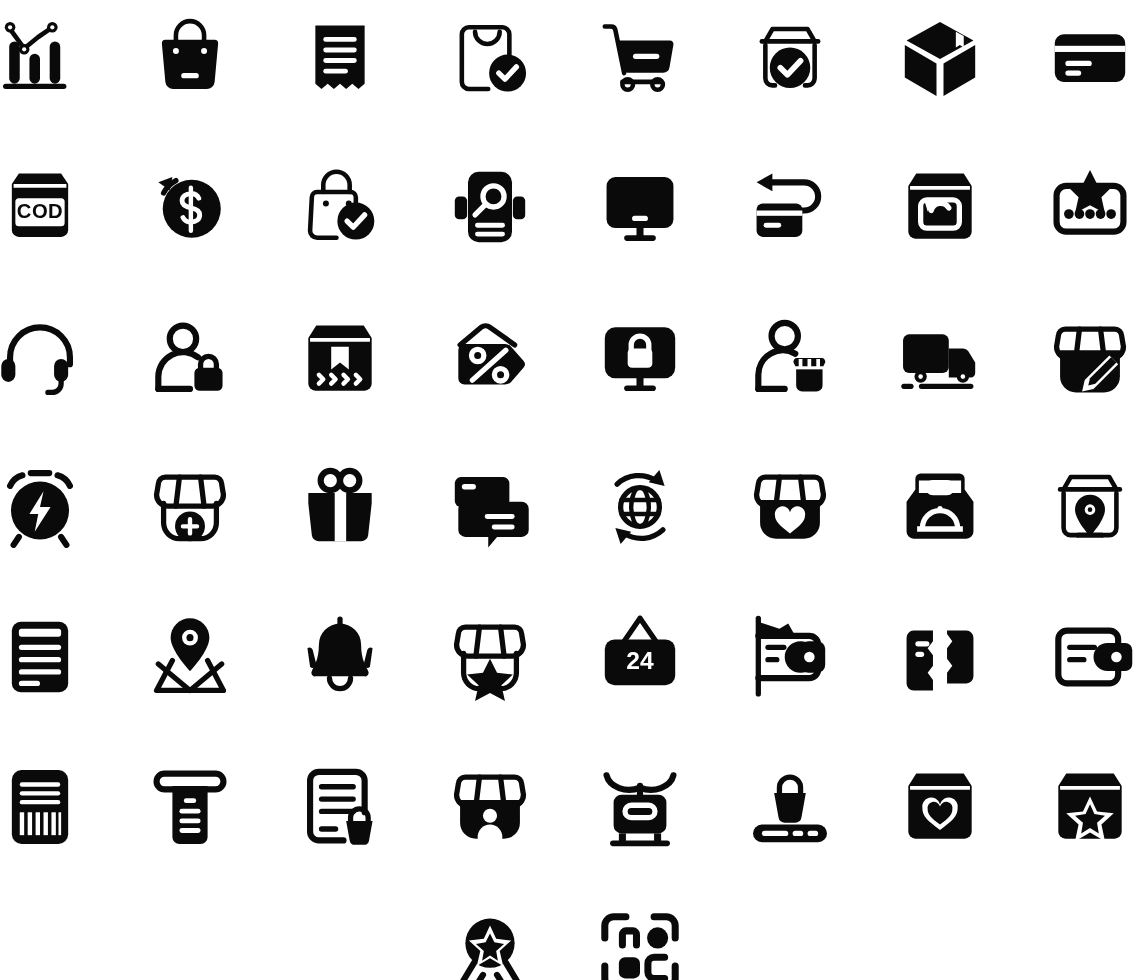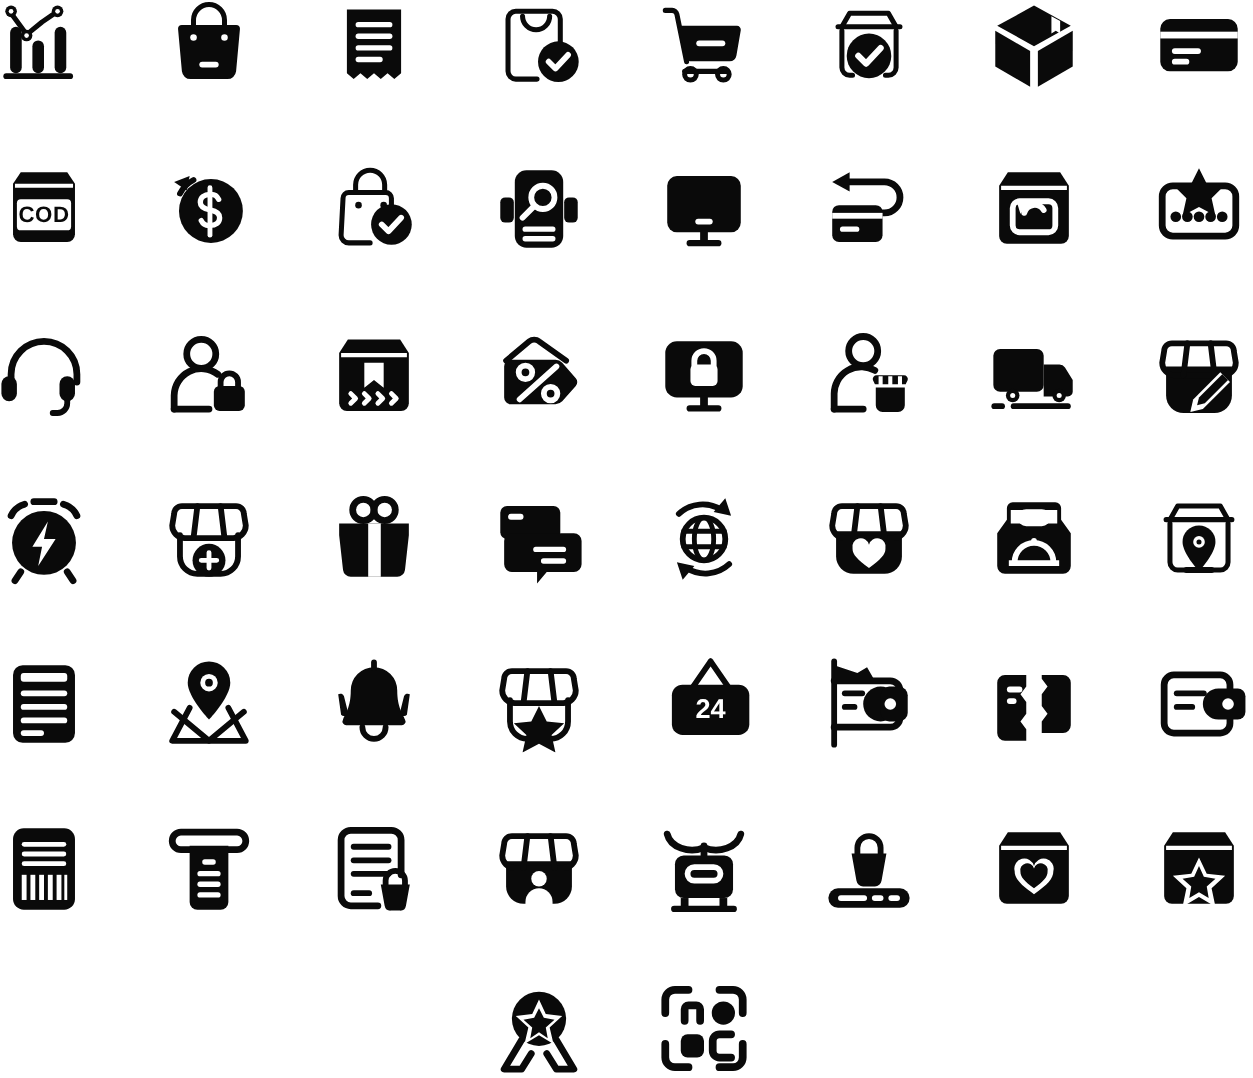--- a/index.html
+++ b/index.html
@@ -12,20 +12,21 @@
     width: 1139px;
     height: 980px;
     font-family: "Liberation Sans", sans-serif;
     overflow: hidden;
   }
   #icon-sheet {
     position: relative;
     width: 1139px;
     height: 844px;
     background: #ffffff;
+    margin-top: 17px;
   }
   .icon-cell {
     position: absolute;
     width: 100px;
     height: 100px;
     display: flex;
     align-items: center;
     justify-content: center;
     box-sizing: border-box;
   }
@@ -436,21 +437,21 @@
 
   <div class="icon-cell" style="left:440px; top:590px;">
     <svg viewBox="0 0 100 100" aria-hidden="true">
       <path class="ico-stroke" d="M20 46 v22 a18 18 0 0 0 18 18 h24 a18 18 0 0 0 18 -18 V46" style="stroke-width:6"></path>
       <path class="ico-stroke" d="M14 24 a8 8 0 0 1 8 -8 h56 a8 8 0 0 1 8 8 l2 12 a13 13 0 0 1 -13 13 H25 a13 13 0 0 1 -13 -13 z" style="stroke-width:6"></path>
       <path class="ico-stroke" d="M38 16 L34 49 M62 16 L66 49" style="stroke-width:6"></path>
       <path class="ico-fill" d="M50 52 L58 68 L76 70 L63 82 L67 100 L50 91 L33 100 L37 82 L24 70 L42 68 Z"></path>
     </svg>
   </div>
 
-  <div class="icon-cell" style="left:590px; top:590px;justify-content:flex-end;">
+  <div class="icon-cell" style="left:590px; top:590px;">
     <svg viewBox="0 0 100 100" aria-hidden="true">
       <path class="ico-stroke" d="M50 6 L32 32 M50 6 L68 32" style="stroke-width:6"></path>
       <rect class="ico-fill" x="10" y="30" width="80" height="52" rx="11"></rect>
       <text class="num-text" x="50" y="64" text-anchor="middle">24</text>
     </svg>
   </div>
 
   <div class="icon-cell" style="left:740px; top:590px;">
     <svg viewBox="0 0 100 100" aria-hidden="true">
       <path class="ico-stroke" d="M14 6 V92" style="stroke-width:6"></path>

